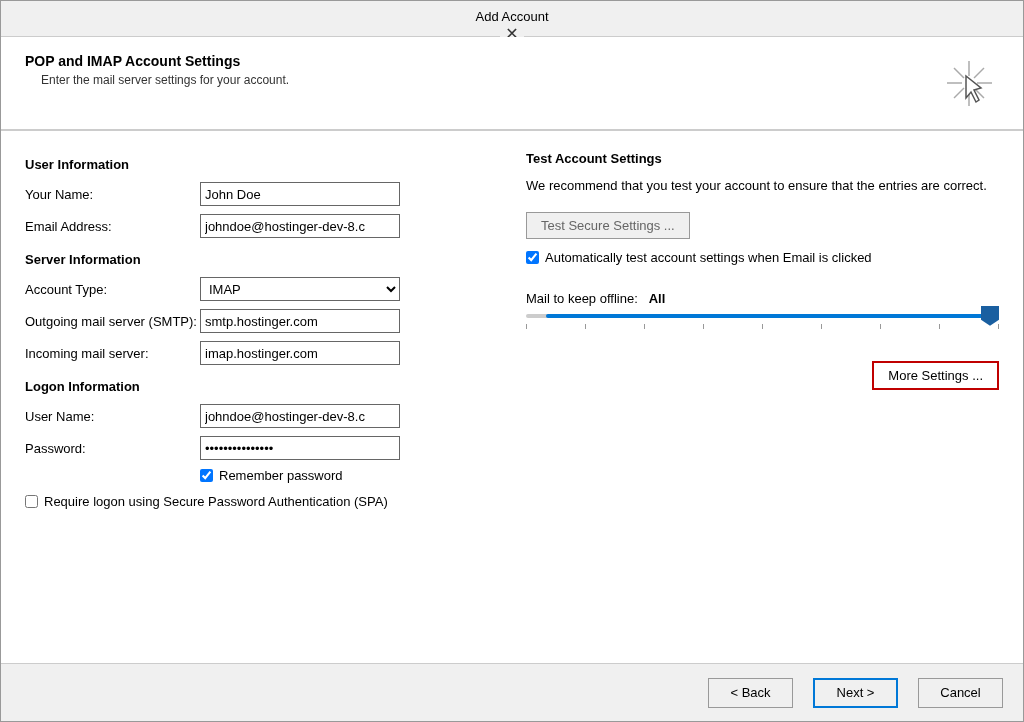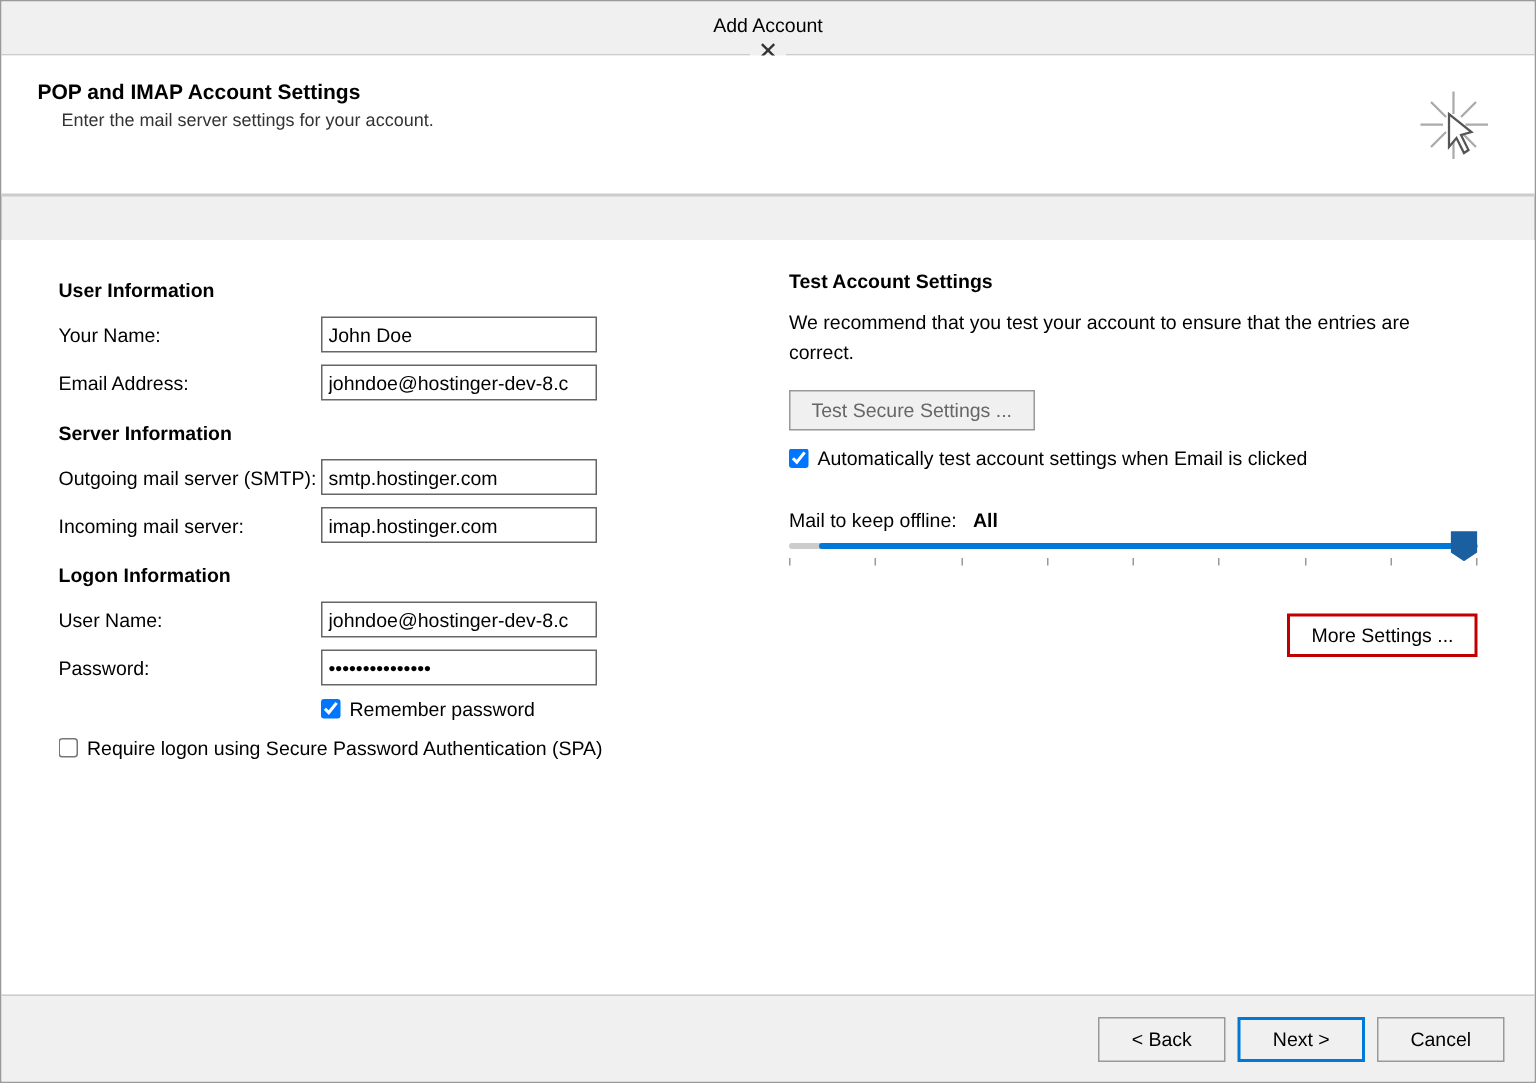--- a/index.html
+++ b/index.html
@@ -75,23 +75,22 @@
       height: 60px;
       display: flex;
       align-items: center;
       justify-content: center;
     }
 
     .content-area {
       flex: 1;
       display: flex;
       background: white;
-      padding: 20px 38px;
+      padding: 20px 24px;
       gap: 28px;
-      margin-top: 29px;
     }
 
     .left-panel {
       flex: 1;
       min-width: 0;
     }
     .right-panel {
       flex: 1;
       min-width: 0;
     }
@@ -108,21 +107,21 @@
       align-items: center;
       margin-bottom: 8px;
     }
     .form-label {
       width: 175px;
       font-size: 13px;
       color: #000;
       flex-shrink: 0;
     }
     .form-input {
-      width: 184px;
+      width: 200px;
       height: 24px;
       border: 1px solid #666;
       padding: 2px 4px;
       font-size: 13px;
       background: white;
       font-family: 'Segoe UI', Arial, sans-serif;
     }
     .form-select {
       width: 200px;
       height: 24px;
@@ -259,21 +258,21 @@
       font-family: 'Segoe UI', Arial, sans-serif;
     }
 
     .footer {
       background: #f0f0f0;
       border-top: 1px solid #ccc;
       padding: 10px 20px;
       display: flex;
       align-items: center;
       justify-content: flex-end;
-      gap: 8px;
+      gap: 20px;
       height: 58px;
     }
     .footer-btn {
       min-width: 85px;
       height: 30px;
       border: 1px solid #999;
       background: #f0f0f0;
       font-size: 13px;
       cursor: pointer;
       font-family: 'Segoe UI', Arial, sans-serif;
@@ -336,20 +335,27 @@
         <input class="form-input" type="text" value="John Doe" style="">
       </div>
 
       <div class="form-row">
         <span class="form-label">Email Address:</span>
         <input class="form-input" type="text" value="johndoe@hostinger-dev-8.c" style="">
       </div>
 
       <div class="section-title" style="margin-top:14px;">Server Information</div>
 
+      <div class="form-row">
+        <span class="form-label">Account Type:</span>
+        <select class="form-select">
+          <option>IMAP</option>
+          <option>POP3</option>
+        </select>
+      </div>
 
       <div class="form-row">
         <span class="form-label">Outgoing mail server (SMTP):</span>
         <input class="form-input" type="text" value="smtp.hostinger.com" style="">
       </div>
 
       <div class="form-row">
         <span class="form-label">Incoming mail server:</span>
         <input class="form-input" type="text" value="imap.hostinger.com" style="">
       </div>

